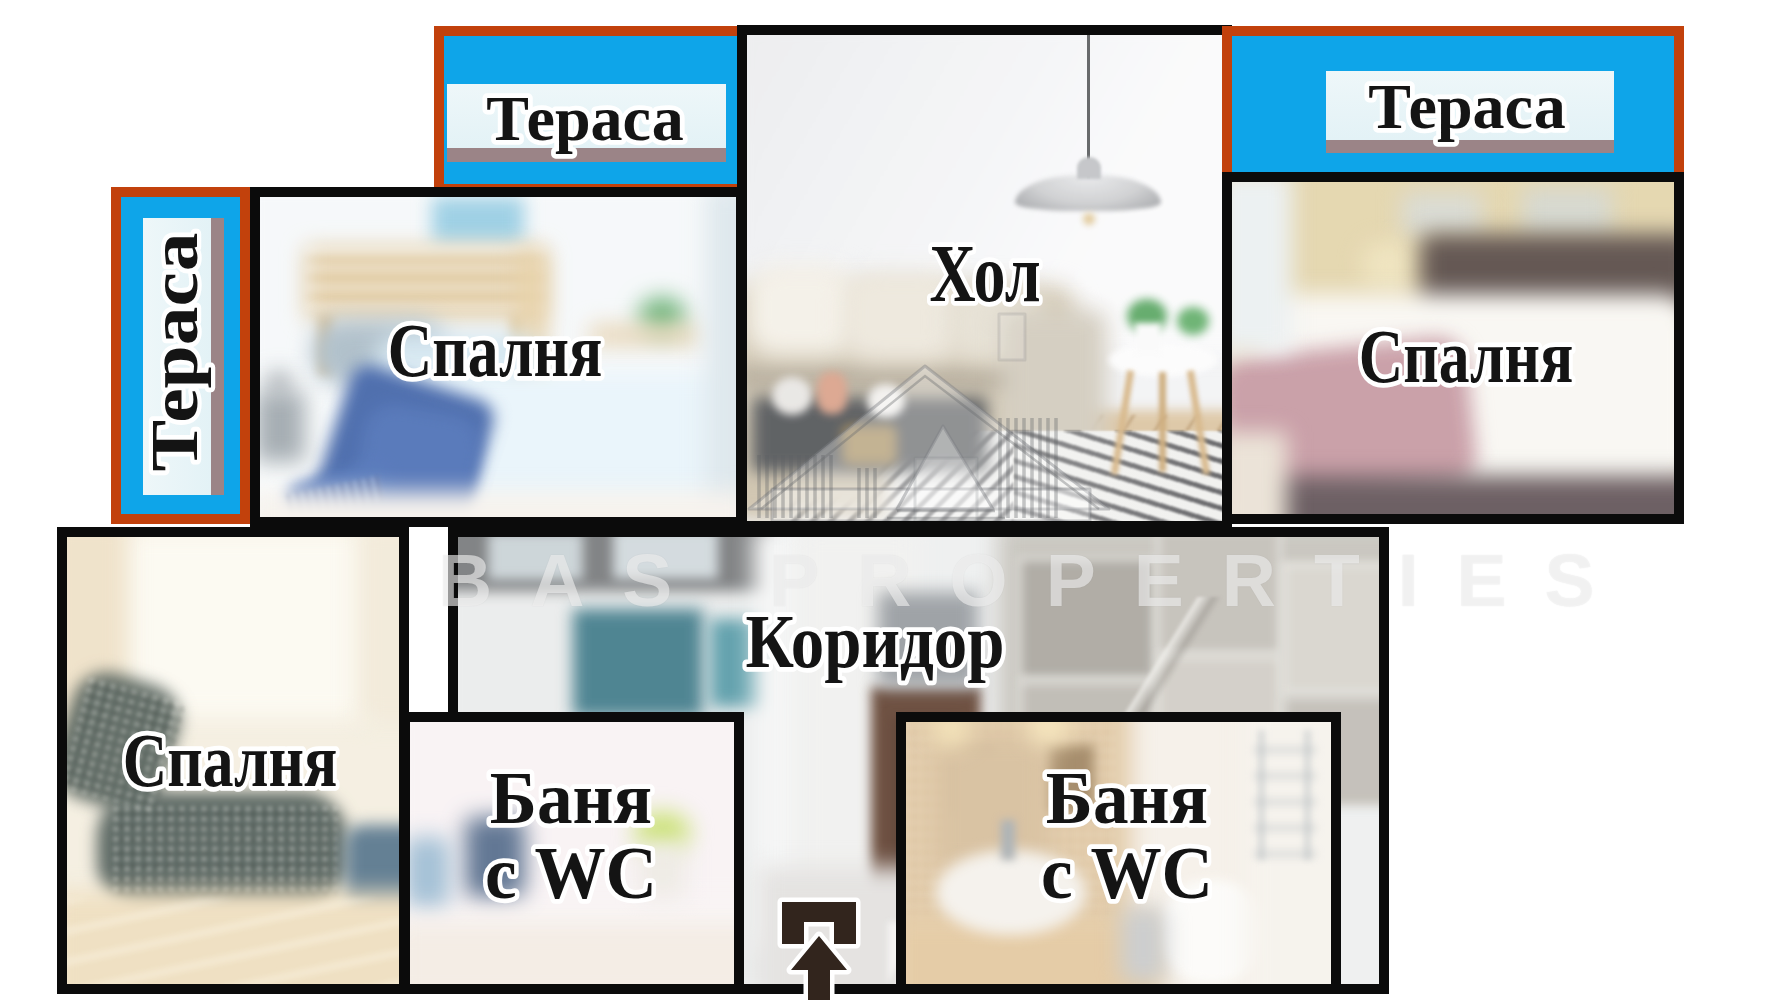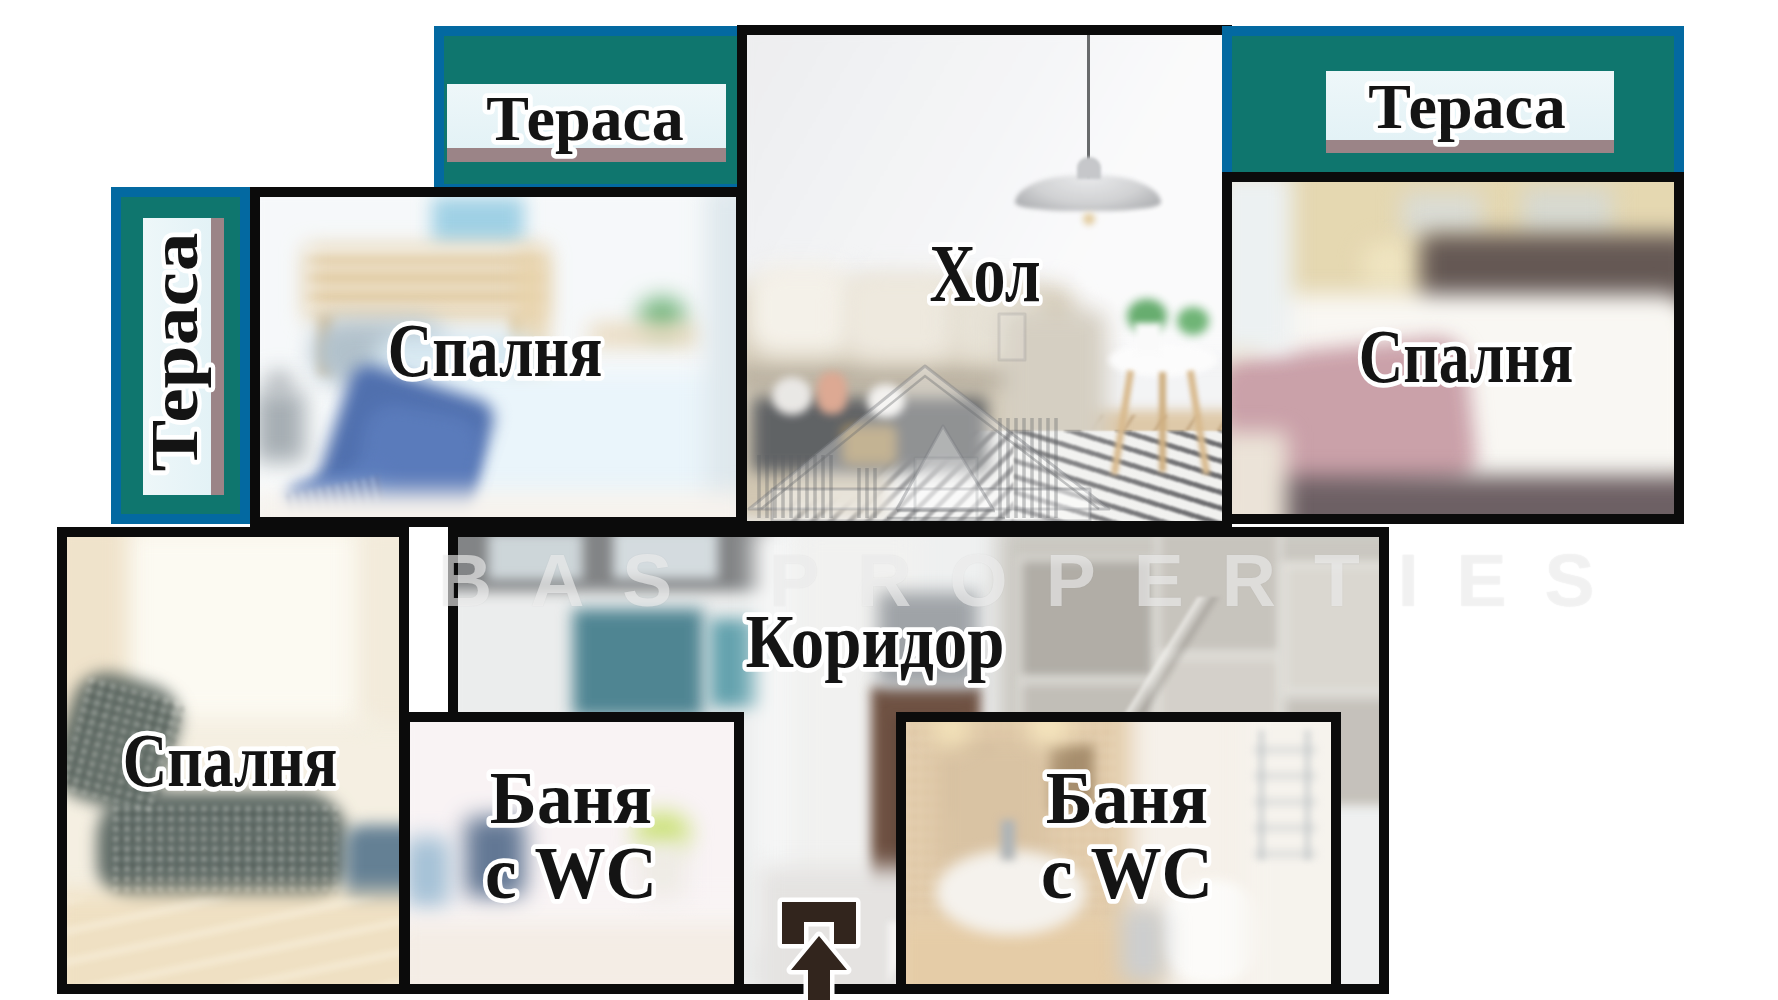--- a/index.html
+++ b/index.html
@@ -1,18 +1,18 @@
 <!DOCTYPE html>
 <html><head>
 <meta charset="utf-8">
 <style>
   html,body{margin:0;padding:0;background:#ffffff;}
   #stage{position:relative;width:1778px;height:1000px;background:#ffffff;overflow:hidden;
          font-family:"Liberation Serif", serif;}
-  .box{position:absolute;box-sizing:border-box;border:10px solid #0369a1;background:#0f766e;overflow:hidden;}
+  .box{position:absolute;box-sizing:border-box;border:10px solid #c2410c;background:#0ea5e9;overflow:hidden;}
   .ph{position:absolute;box-sizing:border-box;border:10px solid #0b0b0b;overflow:hidden;}
   .b{position:absolute;filter:blur(11px);}
   .lab{position:absolute;overflow:visible;}
   .lab text{font-family:"Liberation Serif",serif;font-weight:bold;fill:#141414;
             stroke:#ffffff;stroke-width:9.5;paint-order:stroke;stroke-linejoin:round;}
 </style>
 </head>
 <body>
 <div id="stage">
 

